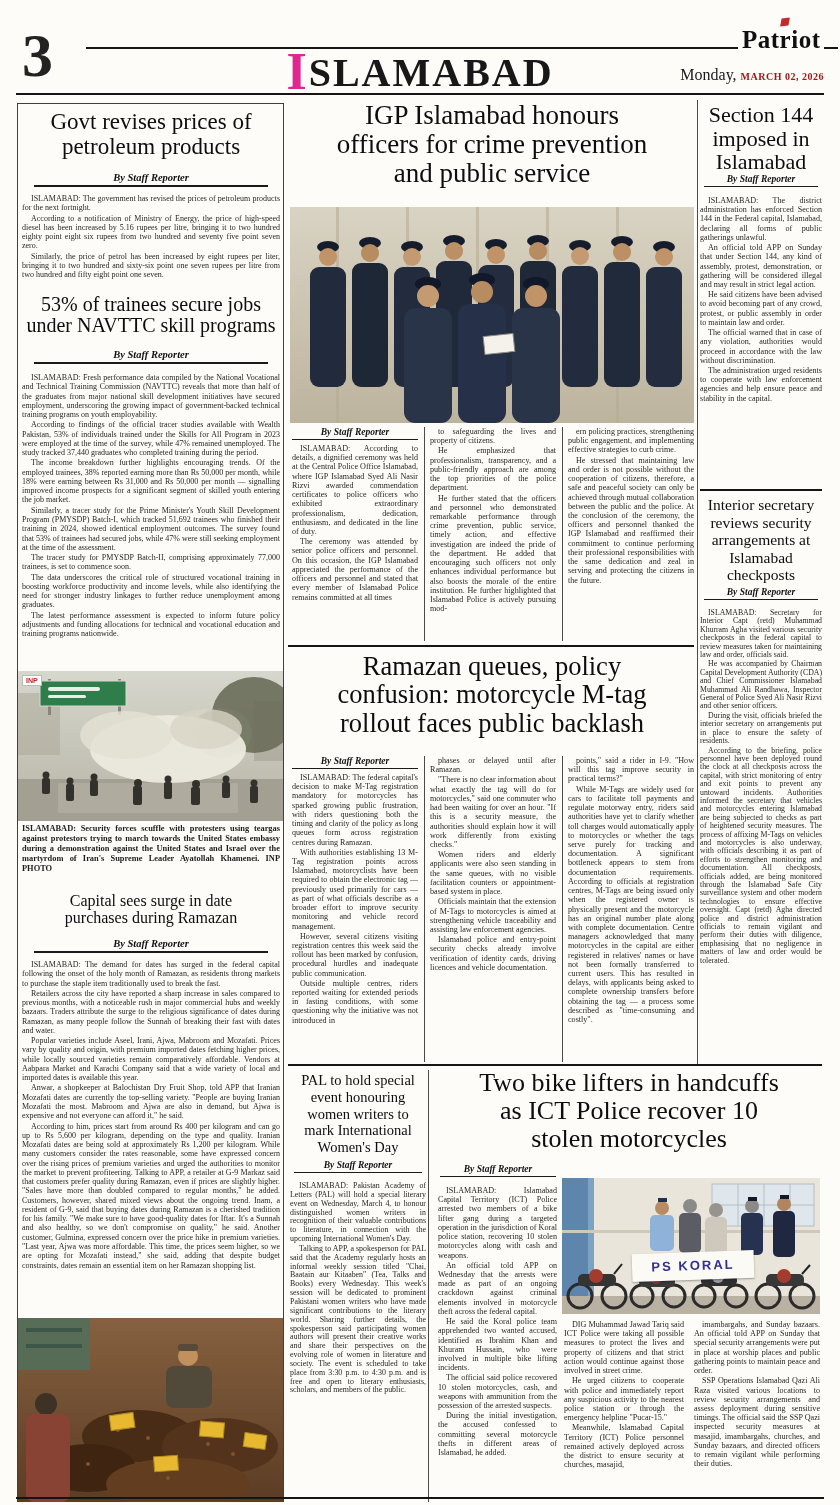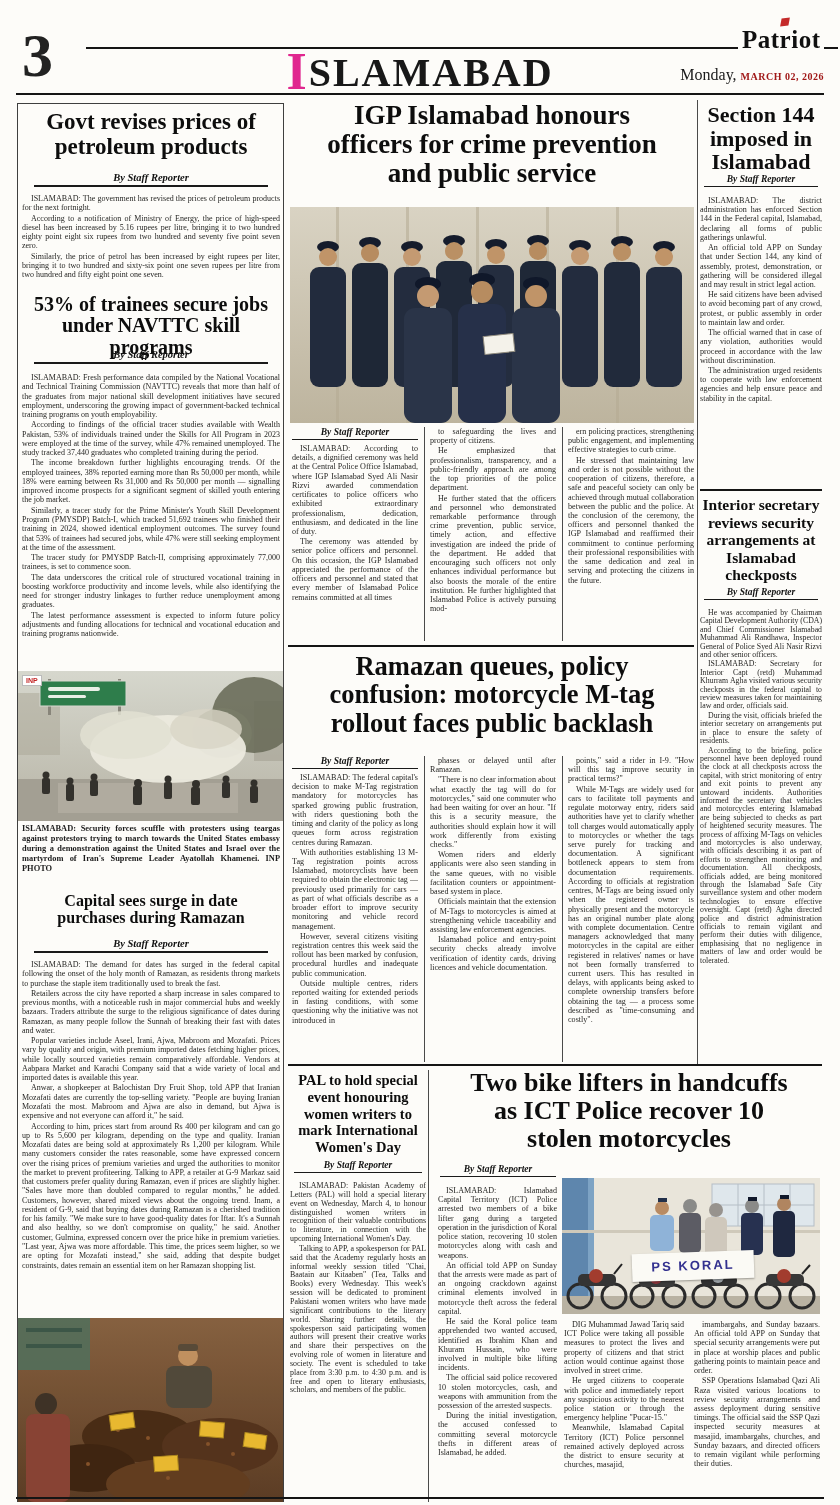--- a/index.html
+++ b/index.html
@@ -17,21 +17,21 @@
   .mast-cap { font-size:52px; color:#e0278f; vertical-align:-3px; }
   .patriot { font-size:25px; font-weight:bold; letter-spacing:.5px; color:#101010; }
   .flag-icon { width:8px; height:8px; background:#c42a2a; transform:skewX(-18deg) rotate(-8deg); }
   .dateline { text-align:right; white-space:nowrap; }
   .dateline .day { font-size:16px; color:#1a1a1a;margin-top:13px; }
   .dateline .mdate { font-size:10px; font-weight:bold; color:#a01818; letter-spacing:.5px; }
   .hrule { background:#151515; }
   .vrule { background:#4a4a4a; width:1px; }
   .box-border { border:1px solid #3f3f3f; pointer-events:none; }
   
-  .hl { font-weight:bold; text-align:center; white-space:pre-line; color:#0d0d0d; line-height:1.07; }
+  .hl { font-weight:normal; text-align:center; white-space:pre-line; color:#0d0d0d; line-height:1.07; }
   .byline { font-style:italic; font-weight:bold; text-align:center; font-size:10.5px;
             border-bottom:2px solid #1a1a1a; padding-bottom:2px; color:#111; }
   .byline.sm { font-size:9.5px; border-bottom-width:1.5px; }
   
   .body { text-align:justify; overflow:hidden; }
   .body p { font-size:8px; line-height:1.16; text-indent:9px; margin-bottom:1px; color:#262624; }
   .body.colp p { font-size:8.1px; line-height:1.14; text-indent:8px; }
   .body.xtight p { font-size:7.8px; line-height:1.08; }
   .body.palp p { font-size:7.9px; line-height:1.12; }
   .caption { font-weight:bold; font-size:8.4px; line-height:1.18; text-align:justify; color:#1c1c1c; overflow:hidden; }
@@ -347,22 +347,22 @@
   <div class="abs hrule" style="left:700px;top:489px;width:122px;height:2px"></div>
 
   <section class="abs" style="left:0;top:0">
     <div class="abs hl" style="left:700px;top:496px;width:122px;font-size:15.5px;line-height:1.13">Interior secretary
 reviews security
 arrangements at
 Islamabad
 checkposts</div>
     <div class="abs byline sm" style="left:704px;top:587px;width:114px"><span>By Staff Reporter</span></div>
     <div class="abs body colp xtight" style="left:700px;top:609px;width:122px;height:452px">
+        <p>ISLAMABAD: Secretary for Interior Capt (retd) Muhammad Khurram Agha visited various security checkposts in the federal capital to review measures taken for maintaining law and order, officials said.</p>
         <p>He was accompanied by Chairman Capital Development Authority (CDA) and Chief Commissioner Islamabad Muhammad Ali Randhawa, Inspector General of Police Syed Ali Nasir Rizvi and other senior officers.</p>
-        <p>ISLAMABAD: Secretary for Interior Capt (retd) Muhammad Khurram Agha visited various security checkposts in the federal capital to review measures taken for maintaining law and order, officials said.</p>
         <p>During the visit, officials briefed the interior secretary on arrangements put in place to ensure the safety of residents.</p>
         <p>According to the briefing, police personnel have been deployed round the clock at all checkposts across the capital, with strict monitoring of entry and exit points to prevent any untoward incidents. Authorities informed the secretary that vehicles and motorcycles entering Islamabad are being subjected to checks as part of heightened security measures. The process of affixing M-Tags on vehicles and motorcycles is also underway, with officials describing it as part of efforts to strengthen monitoring and documentation. All checkposts, officials added, are being monitored through the Islamabad Safe City surveillance system and other modern technologies to ensure effective oversight. Capt (retd) Agha directed police and district administration officials to remain vigilant and perform their duties with diligence, emphasising that no negligence in matters of law and order would be tolerated.</p>
       </div>
   </section>
 
   <div class="abs hrule" style="left:288px;top:1064px;width:534px;height:2px"></div>
 
   <section class="abs" style="left:0;top:0">
     <div class="abs hl" style="left:290px;top:1072px;width:136px;font-size:14.5px;line-height:1.16">PAL to hold special
 event honouring
@@ -378,21 +378,21 @@
 
   <div class="abs vrule" style="left:428px;top:1070px;height:432px"></div>
 
   <section class="abs" style="left:0;top:0">
     <div class="abs hl" style="left:436px;top:1069px;width:386px;font-size:26px">Two bike lifters in handcuffs
 as ICT Police recover 10
 stolen motorcycles</div>
     <div class="abs byline sm" style="left:440px;top:1164px;width:116px"><span>By Staff Reporter</span></div>
     <div class="abs body colp" style="left:438px;top:1186px;width:119px;height:316px">
         <p>ISLAMABAD: Islamabad Capital Territory (ICT) Police arrested two members of a bike lifter gang during a targeted operation in the jurisdiction of Koral police station, recovering 10 stolen motorcycles along with cash and weapons.</p>
-        <p>An official told APP on Sunday that the arrests were made as part of an ongoing crackdown against criminal elements involved in motorcycle theft across the federal capital.</p>
+        <p>An official told APP on Wednesday that the arrests were made as part of an ongoing crackdown against criminal elements involved in motorcycle theft across the federal capital.</p>
         <p>He said the Koral police team apprehended two wanted accused, identified as Ibrahim Khan and Khuram Hussain, who were involved in multiple bike lifting incidents.</p>
         <p>The official said police recovered 10 stolen motorcycles, cash, and weapons with ammunition from the possession of the arrested suspects.</p>
         <p>During the initial investigation, the accused confessed to committing several motorcycle thefts in different areas of Islamabad, he added.</p>
       </div>
 
     <div class="abs photo" style="left:562px;top:1178px;width:258px;height:136px">
       <svg width="258" height="136" viewBox="0 0 258 136" preserveAspectRatio="none">
         <rect width="258" height="136" fill="#e9e5da"></rect>
         <rect x="0" y="0" width="26" height="136" fill="#5e86ad"></rect>
         <rect x="26" y="0" width="6" height="136" fill="#7da3c4"></rect>

